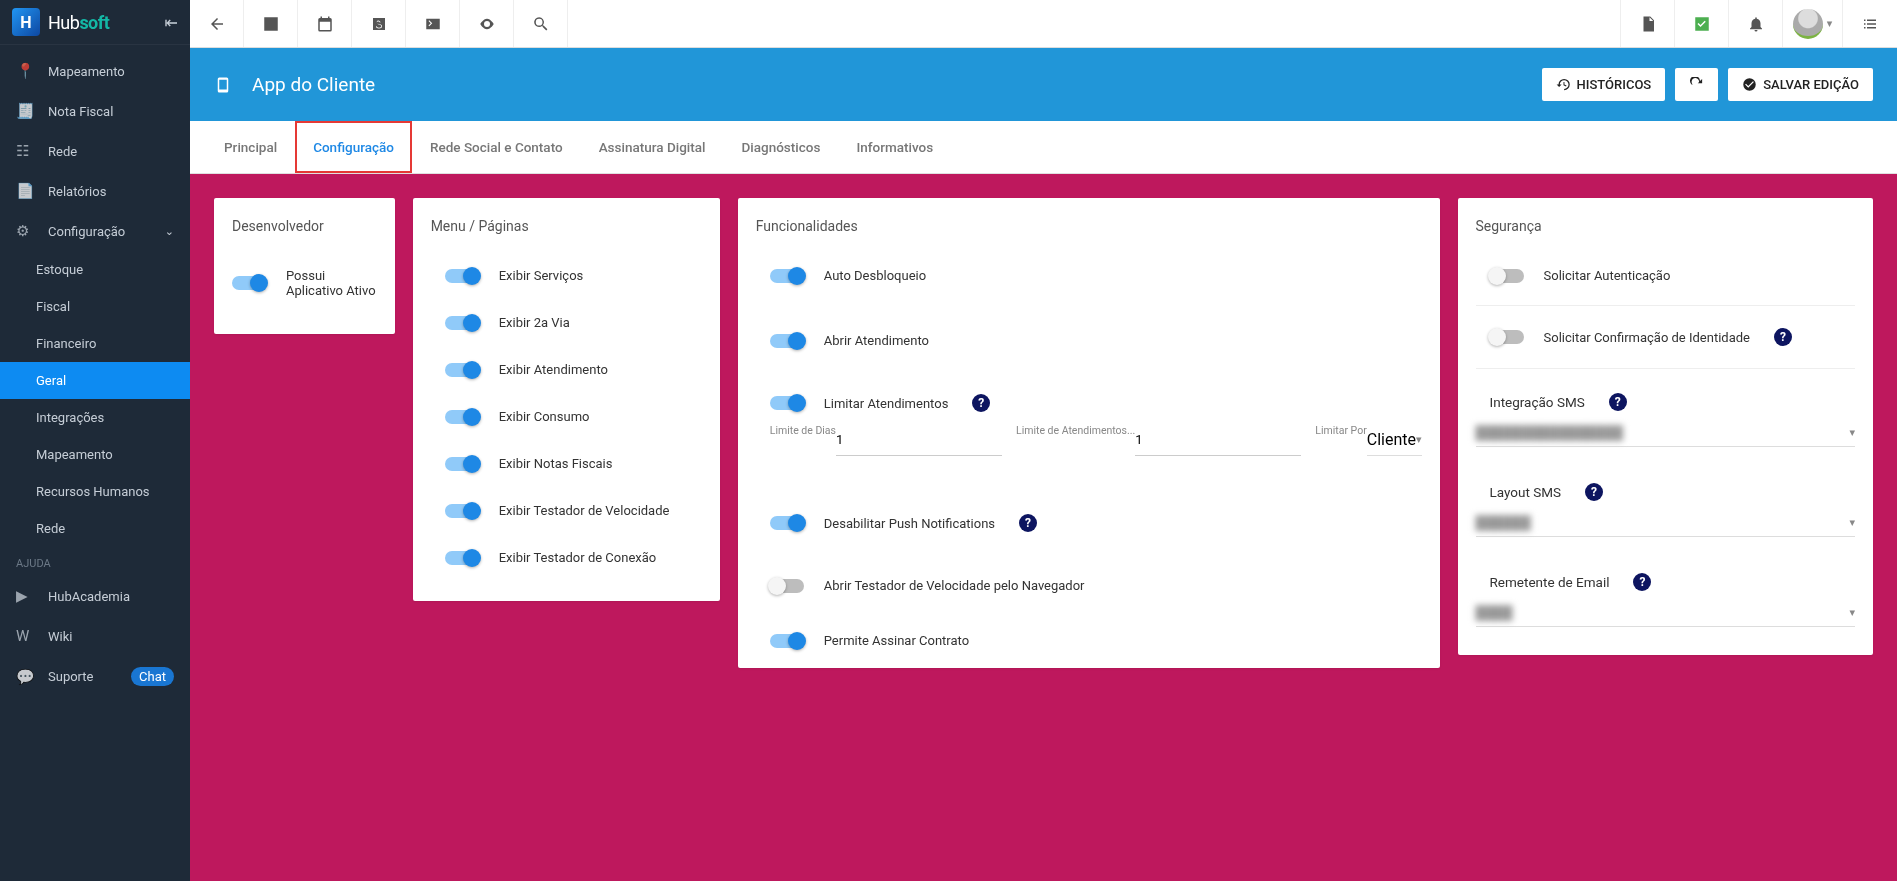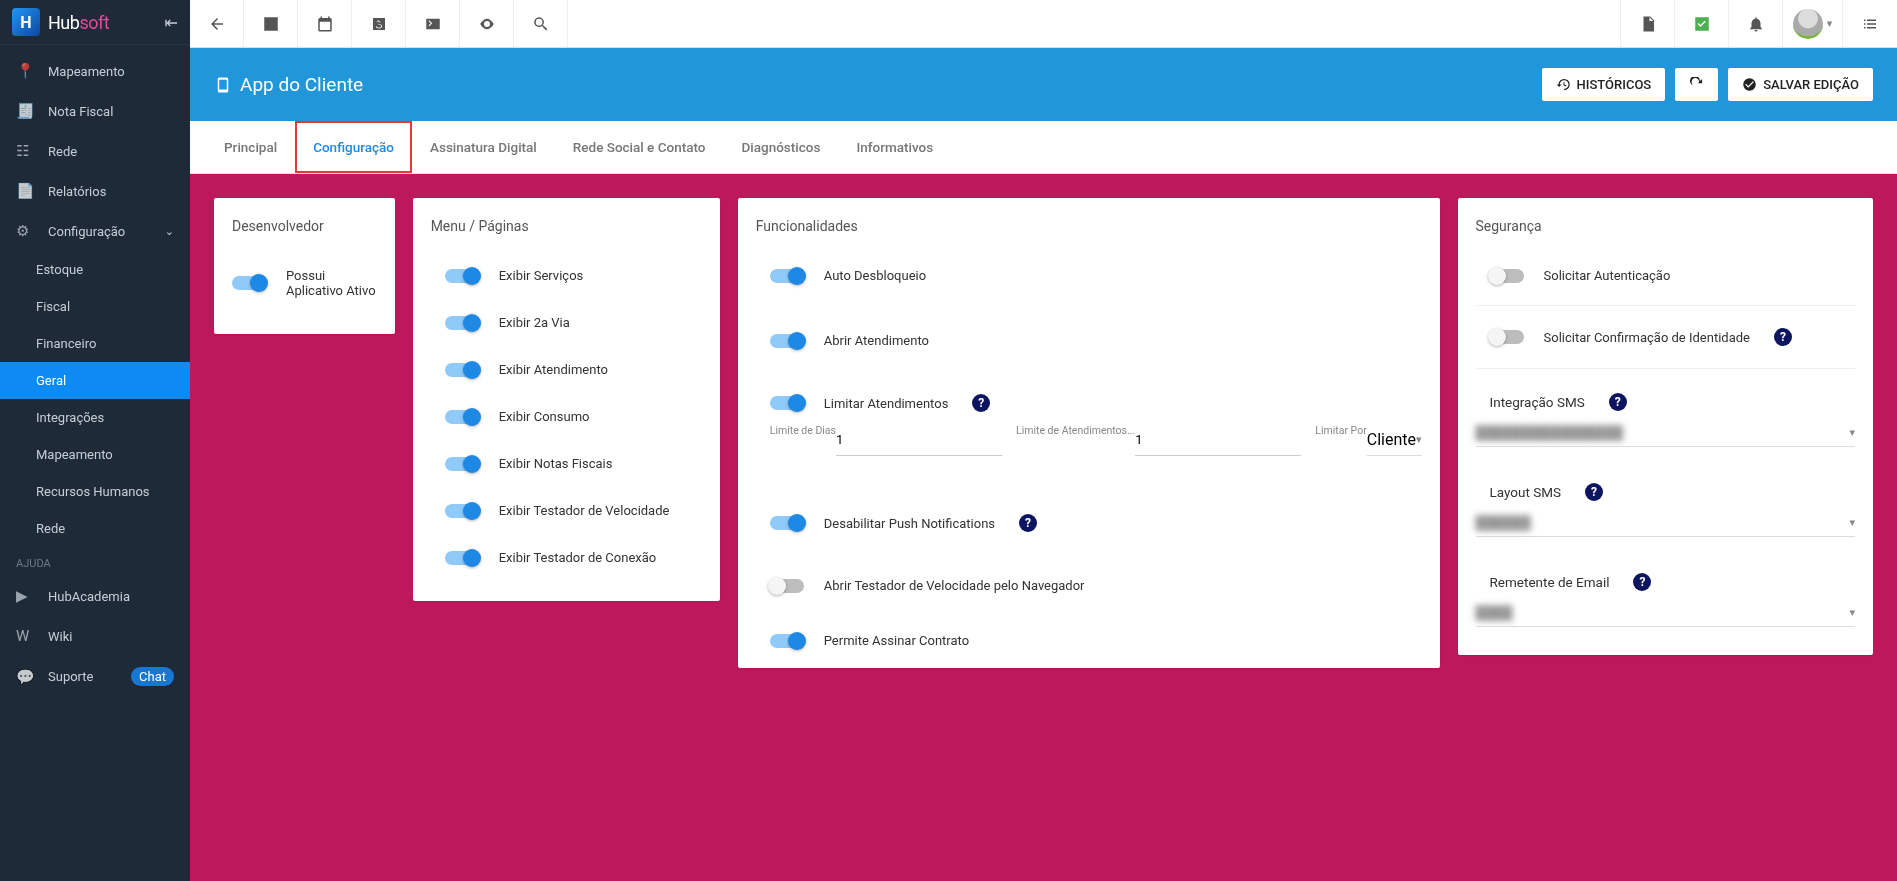--- a/index.html
+++ b/index.html
@@ -2,40 +2,40 @@
 <html><head>
 <meta charset="utf-8">
 <style>
 * { margin: 0; padding: 0; box-sizing: border-box; font-family: -apple-system, BlinkMacSystemFont, "Segoe UI", Roboto, Arial, sans-serif; }
 body { background: #f0f0f0; overflow: hidden; }
 .app { display: flex; height: 100vh; }
 .sidebar { width: 190px; background: #1e2a38; color: #c5cdd6; flex-shrink: 0; display: flex; flex-direction: column; }
 .sidebar-logo { display: flex; align-items: center; padding: 8px 12px; border-bottom: 1px solid rgba(255,255,255,0.05); }
 .logo-mark { width: 28px; height: 28px; background: linear-gradient(135deg,#2196f3,#0d47a1); border-radius: 4px; display:flex; align-items:center; justify-content:center; color:#fff; font-weight:bold; font-size:16px;}
 .logo-text { margin-left: 8px; font-size: 18px; font-weight: 400; color: #fff; letter-spacing: -0.5px;}
-.logo-text .s { color:#ec4899; }
+.logo-text .s { color:#14b8a6;font-weight:bold; }
 .sidebar-collapse { margin-left: auto; color:#c5cdd6; }
 .sidebar-menu { flex: 1; overflow-y: auto; padding-top: 6px;}
 .sidebar-item { display: flex; align-items: center; padding: 11px 16px; font-size: 13px; cursor: pointer; color: #c5cdd6; }
 .sidebar-item.active { background: #0d8bf2; color: #fff; }
 .sidebar-item .icon { width: 20px; display: inline-flex; margin-right: 12px; font-size: 15px; opacity:0.75;}
 .sidebar-item .chevron { margin-left: auto; font-size: 11px; }
 .sidebar-sub { padding-left: 36px; }
 .sidebar-section-title { padding: 10px 16px 6px; font-size: 11px; color: #6b7886; text-transform: uppercase; }
 .chat-badge { margin-left: auto; background: #1976d2; color:#fff; font-size: 13px; border-radius: 10px; padding: 2px 8px; }
 .main { flex: 1; display: flex; flex-direction: column; overflow: hidden;}
 .topbar { height: 48px; background: #fff; border-bottom: 1px solid #ddd; display: flex; align-items: stretch; }
 .top-btn { width: 54px; display: flex; align-items: center; justify-content: center; border-right: 1px solid #eee; color: #555; cursor:pointer; font-size:18px;}
 .top-btn.green { color:#4caf50; }
 .top-btn.last { border-right:none; }
 .top-spacer { flex: 1; border-right: 1px solid #eee;}
 .top-avatar { width: 60px; display:flex; align-items:center; justify-content:center; border-right:1px solid #eee;}
 .avatar-circle { width: 30px; height: 30px; border-radius:50%; background:radial-gradient(circle at 50% 35%, #ddd 40%, #aaa 45%); position:relative; border-bottom:3px solid #7cb342;}
 .header-bar { background: #2196d8; color: #fff; padding: 20px 24px; display: flex; align-items: center; }
-.header-title { font-size: 19px; display:flex; align-items:center; gap:8px;}
+.header-title { font-size: 19px; display:flex; align-items:center; gap:20px;}
 .header-actions { margin-left: auto; display: flex; gap: 10px; }
 .btn { background: #fff; color: #222; border: none; padding: 9px 14px; font-size: 13px; font-weight: 500; border-radius: 2px; cursor: pointer; display: inline-flex; align-items: center; gap: 6px; }
 .btn.icon-only { padding: 9px 14px; }
 .tabs-bar { background: #fff; border-bottom: 1px solid #e0e0e0; display: flex; padding: 0 16px; }
 .tab { padding: 16px 16px; font-size: 13.5px; color: #777; font-weight: 500; cursor: pointer; border: 2px solid transparent; }
 .tab.active { color: #1e88e5; }
 .tab.highlighted { border: 2px solid #e53935; border-radius:0;}
 .content { flex: 1; overflow-y: auto; padding: 24px; background: #be185d;}
 .cards-row { display: grid; grid-template-columns: 1fr 1.7fr 2.3fr 2.3fr; gap: 18px; align-items:start;}
 .card { background: #fff; border-radius: 2px; box-shadow: 0 1px 2px rgba(0,0,0,0.08); padding: 20px 18px; }
@@ -221,22 +221,22 @@
               <path d="M12 2a10 10 0 100 20 10 10 0 000-20zm-2 15l-5-5 1.4-1.4L10 14.2l7.6-7.6L19 8l-9 9z"></path>
             </svg>
             <span>SALVAR EDIÇÃO</span>
           </button>
       </div>
     </div>
 
     <div class="tabs-bar">
       <div class="tab">Principal</div>
       <div class="tab active highlighted">Configuração</div>
+      <div class="tab">Rede Social e Contato</div>
       <div class="tab">Assinatura Digital</div>
-      <div class="tab">Rede Social e Contato</div>
       <div class="tab">Diagnósticos</div>
       <div class="tab">Informativos</div>
     </div>
 
     <div class="content">
       <div class="cards-row">
         <div class="card">
           <div class="card-title">Desenvolvedor</div>
           <div class="toggle-row">
             <div class="toggle on"></div>

